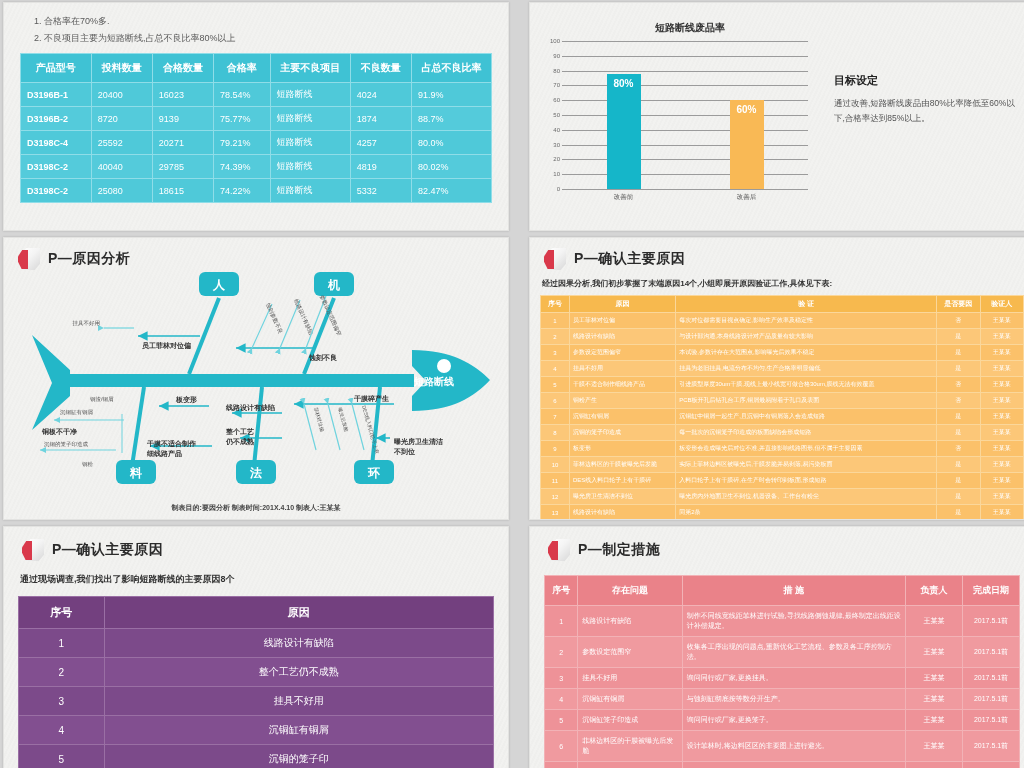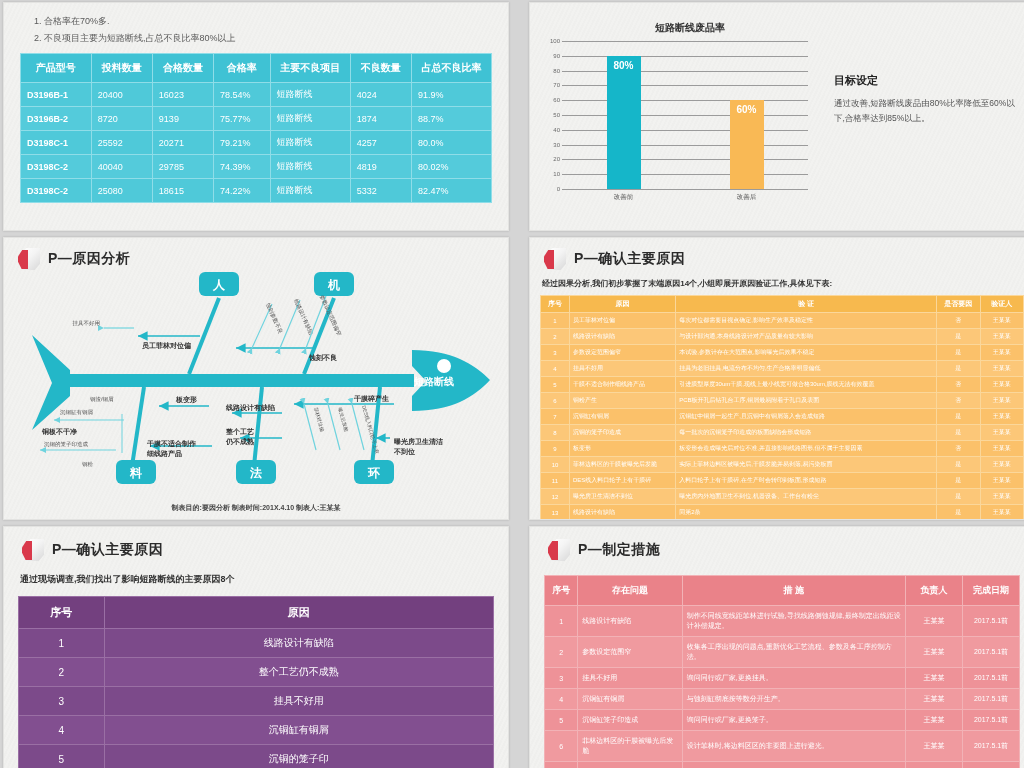--- a/index.html
+++ b/index.html
@@ -140,21 +140,21 @@
           <tr>
             <td class="model">D3196B-2</td>
             <td>8720</td>
             <td>9139</td>
             <td>75.77%</td>
             <td>短路断线</td>
             <td>1874</td>
             <td>88.7%</td>
           </tr>
           <tr>
-            <td class="model">D3198C-1</td>
+            <td class="model">D3198C-4</td>
             <td>25592</td>
             <td>20271</td>
             <td>79.21%</td>
             <td>短路断线</td>
             <td>4257</td>
             <td>80.0%</td>
           </tr>
           <tr>
             <td class="model">D3198C-2</td>
             <td>40040</td>
@@ -199,21 +199,21 @@
               <div class="gline" style="top: 59.2px;"></div>
               <div class="ytick" style="top: 59.2px;">60</div>
               <div class="gline" style="top: 44.4px;"></div>
               <div class="ytick" style="top: 44.4px;">70</div>
               <div class="gline" style="top: 29.6px;"></div>
               <div class="ytick" style="top: 29.6px;">80</div>
               <div class="gline" style="top: 14.8px;"></div>
               <div class="ytick" style="top: 14.8px;">90</div>
               <div class="gline" style="top: 0px;"></div>
               <div class="ytick" style="top: 0px;">100</div>
-              <div class="bar" style="left: 44.5px; height: 133px; background: rgb(21, 182, 201); margin-top: 10px;">
+              <div class="bar" style="left: 44.5px; height: 115px; background: rgb(21, 182, 201); margin-top: 10px;">
                 <div class="lbl">80%</div>
               </div>
               <div class="bar" style="left: 167.5px; height: 88.8px; background: rgb(249, 185, 85);">
                 <div class="lbl">60%</div>
               </div>
             </div>
           <div class="xlabels" id="xlabels">
               <div class="xlab" style="left: 61.5px;">改善前</div>
               <div class="xlab" style="left: 184.5px;">改善后</div>
             </div>

